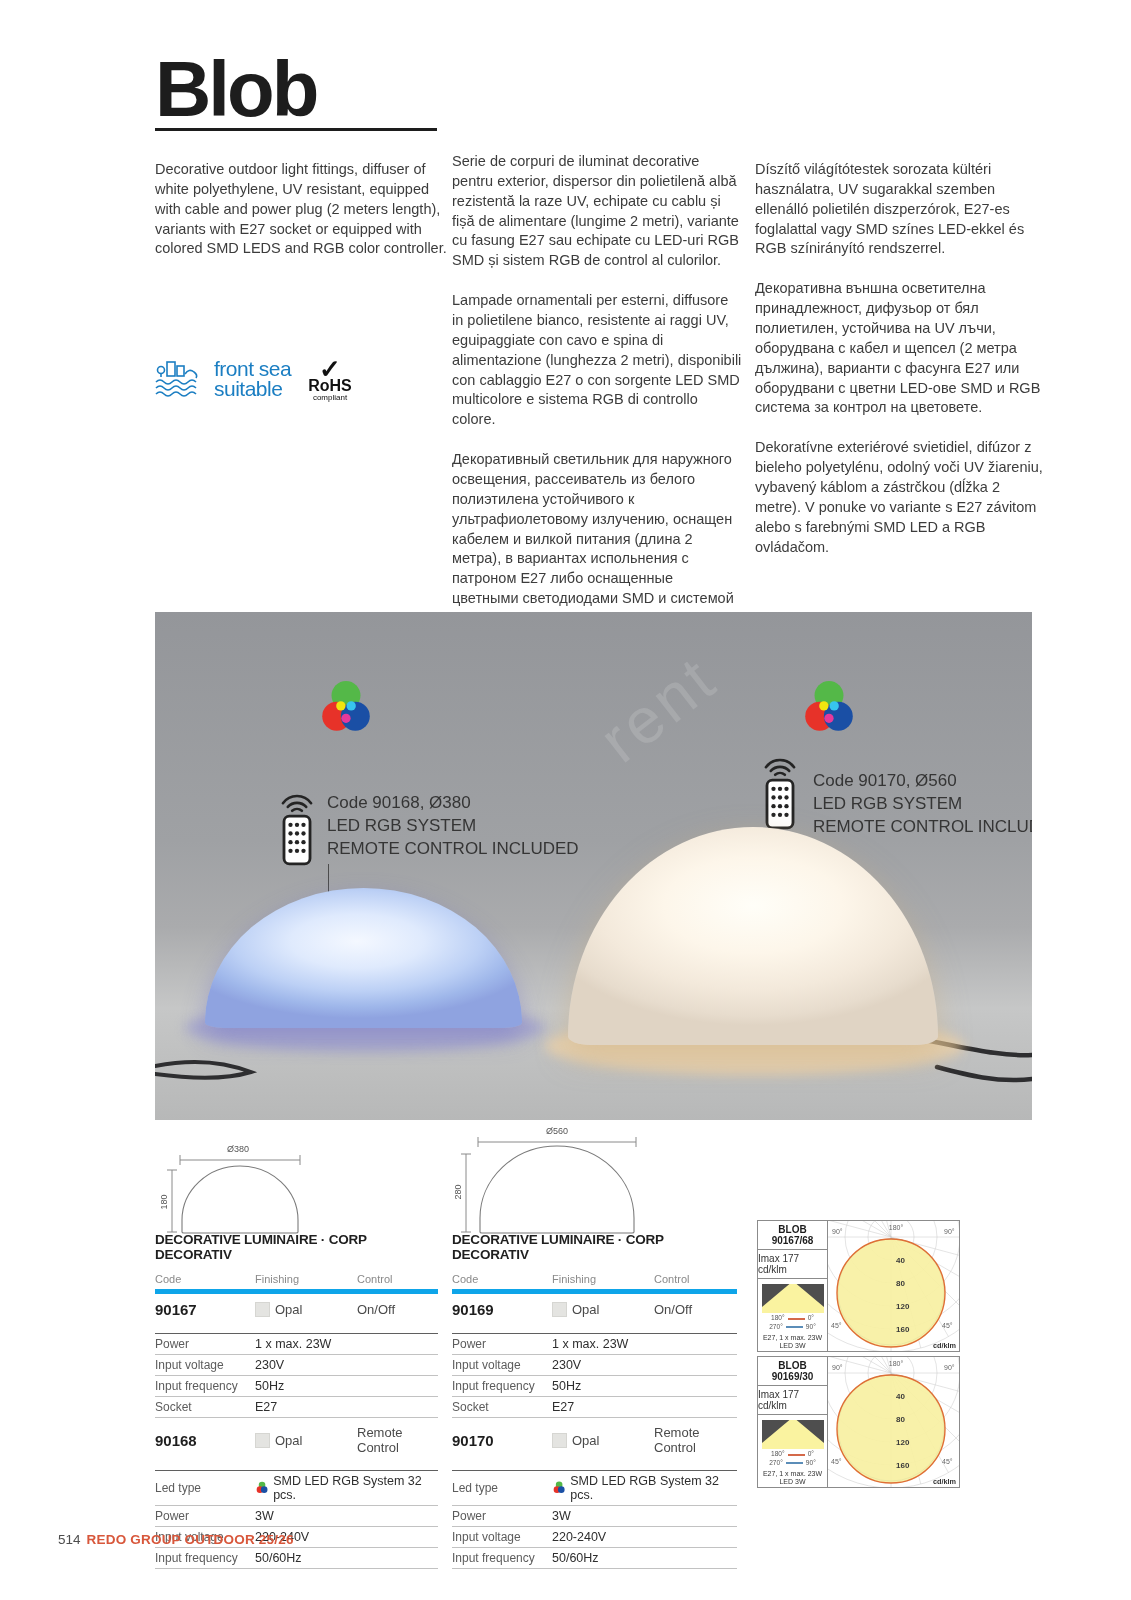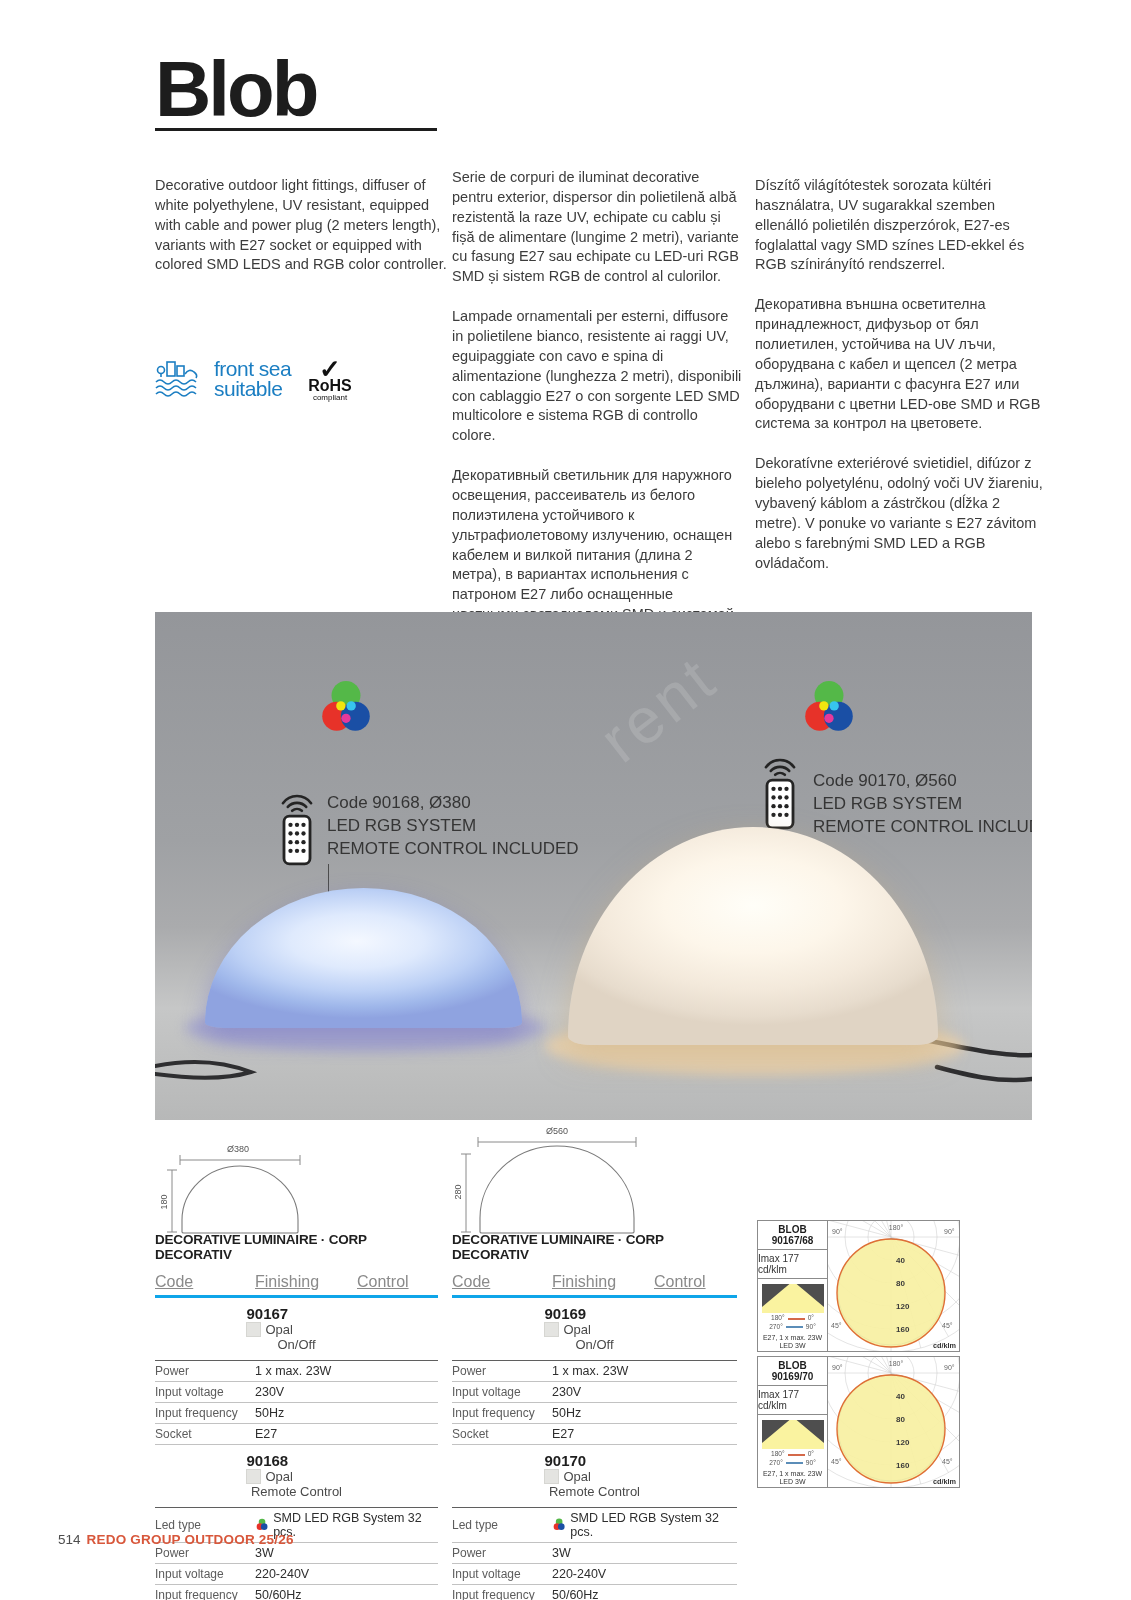--- a/index.html
+++ b/index.html
@@ -4,21 +4,21 @@
 <style>
   html,body{margin:0;padding:0;background:#fff;}
   #page{position:relative;width:1131px;height:1600px;background:#fff;overflow:hidden;
         font-family:"Liberation Sans",sans-serif;color:#3e3e3e;}
   .abs{position:absolute;}
   
   .page-title{font-size:78px;font-weight:800;letter-spacing:-3px;color:#1d1d1d;line-height:1;}
   .title-rule{height:3px;background:#1d1d1d;}
   
   .desc{font-size:14.5px;line-height:1.37;color:#3c3c3c;}
-  .desc p{margin:16px 0 20px 0;}
+  .desc p{margin:0 0 20px 0;}
   
   .cert-row{display:flex;align-items:center;gap:13px;}
   .sq2{width:40px;height:40px;border:3.5px solid #111;display:flex;align-items:center;justify-content:center;box-sizing:border-box;}
   .sq2 i{display:block;width:18px;height:18px;border:3.5px solid #111;box-sizing:border-box;}
   .ip-badge{width:48px;height:48px;border-radius:50%;background:#111;color:#fff;display:flex;align-items:center;justify-content:center;
             font-size:15px;font-weight:700;}
   .ik-box{width:48px;height:48px;border:2px solid #111;box-sizing:border-box;position:relative;}
   .ik-box .ik-label{position:absolute;right:2px;bottom:0;font-size:11px;font-weight:700;color:#111;background:#fff;padding-left:2px;}
   .fs-text{color:#1b7ec2;font-size:21px;line-height:.95;font-weight:400;letter-spacing:-.5px;}
   .rohs{display:flex;flex-direction:column;align-items:center;line-height:1;color:#111;}
@@ -41,22 +41,22 @@
   .wm{position:absolute;font-size:64px;color:rgba(255,255,255,.14);transform:rotate(-38deg);font-weight:400;letter-spacing:4px;}
   
   .dim-svg text{font-size:9px;fill:#555;}
   
   .spec-table{font-size:12.5px;color:#3a3a3a;}
   .tbl-title{font-size:13.5px;font-weight:800;color:#1f1f1f;margin-bottom:9px;letter-spacing:-.2px;}
   .trow{display:flex;align-items:center;}
   .c1{width:100px;flex:none;}
   .c2{width:102px;flex:none;display:flex;align-items:center;gap:5px;}
   .c3{flex:1;}
-  .tbl-head{color:#8a8a8a;font-size:16px;padding:2px 0 4px 0;border-bottom:3px solid #0ea5e9;text-decoration:underline;}
-  .prod-row{padding:7px 0 8px 0;border-bottom:1.5px solid #5f5f5f;flex-direction:column;}
+  .tbl-head{color:#8a8a8a;font-size:11px;padding:2px 0 4px 0;border-bottom:5px solid #0ea5e9;}
+  .prod-row{padding:7px 0 15px 0;border-bottom:1.5px solid #5f5f5f;}
   .p-code{font-size:15px;font-weight:800;color:#1e1e1e;}
   .swatch{display:inline-block;width:13px;height:13px;background:#e4e4e1;border:1px solid #d6d6d2;flex:none;}
   .fin-label,.ctrl-label{font-size:13px;color:#4a4a4a;}
   .spec-row{padding:3px 0;border-bottom:1px solid #c2c2c2;}
   .spec-row .k{width:100px;flex:none;color:#5c5c5c;font-size:12px;}
   .spec-row .v{color:#2e2e2e;font-size:12.5px;display:flex;align-items:center;gap:4px;}
   
   .ph-card{position:absolute;width:203px;height:132px;border:1px solid #8b8b8b;display:flex;background:#fff;box-sizing:border-box;}
   .ph-info{width:70px;flex:none;border-right:1px solid #8b8b8b;display:flex;flex-direction:column;align-items:center;padding-top:3px;box-sizing:border-box;}
   .ph-name{font-size:10px;font-weight:800;color:#1c1c1c;line-height:1.1;text-align:center;}
@@ -423,21 +423,21 @@
         <text class="pol-tick" x="68" y="88">120</text>
         <text class="pol-tick" x="68" y="111">160</text>
         <text class="pol-unit" x="128" y="127" text-anchor="end">cd/klm</text>
       </svg>
     </div>
   </div>
 
   <div class="ph-card" style="left:757px;top:1356px;">
     <div class="ph-info">
       <div class="ph-name">BLOB</div>
-      <div class="ph-name">90169/70</div>
+      <div class="ph-name">90169/30</div>
       <div class="ph-sep"></div>
       <div class="ph-imax">Imax 177 cd/klm</div>
       <div class="ph-sep"></div>
       <div class="beam-ico">
           <span class="tri"></span>
         </div>
       <div class="beam-strip"></div>
       <div class="leg">
         <span>180°</span>
           <i style="background:#d4694a;"></i>

